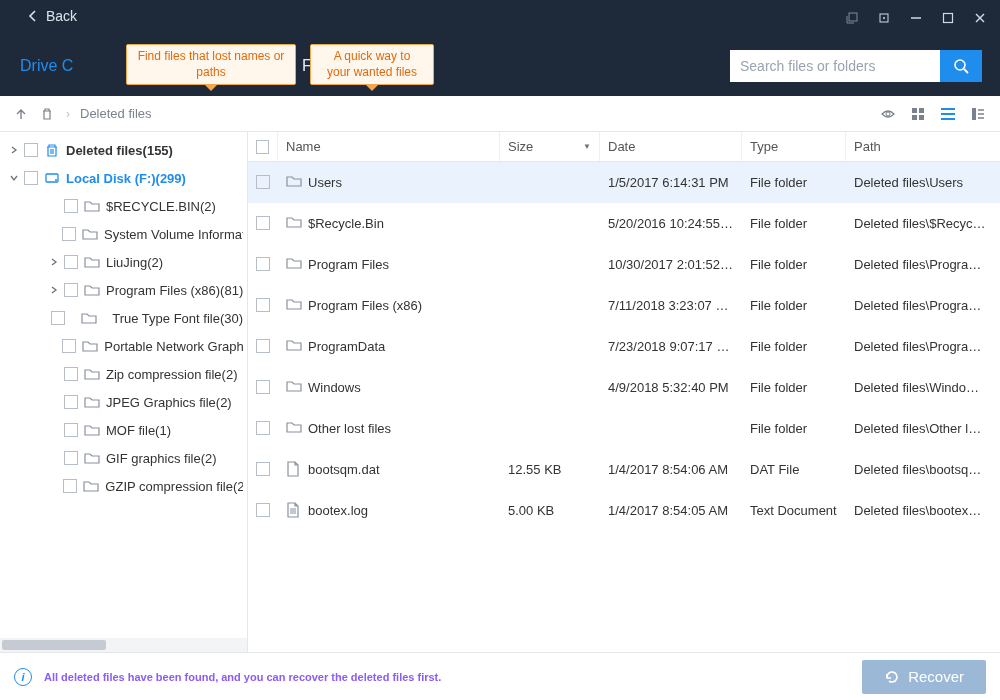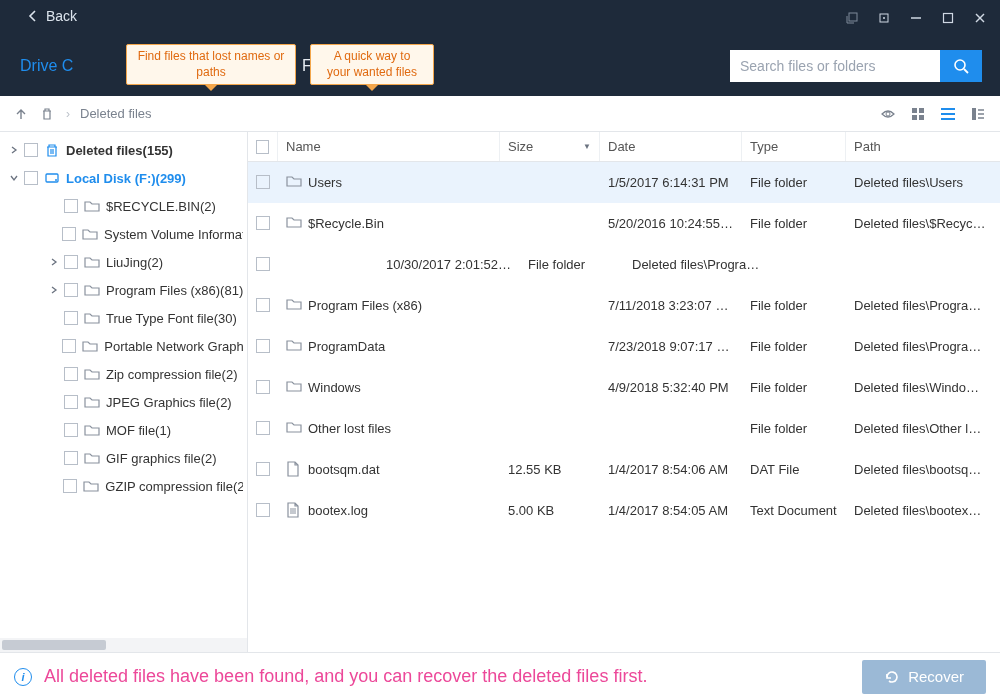--- a/index.html
+++ b/index.html
@@ -73,21 +73,21 @@
 .fl-row { display: flex; align-items: center; height: 41px; font-size: 13px; color: #333; border-bottom: 1px solid transparent; cursor: pointer; }
 .fl-row.sel { background: #eaf3fd; }
 .fl-row .cell { padding: 0 8px; overflow: hidden; white-space: nowrap; text-overflow: ellipsis; }
 .fl-row .cell.col-name { display: flex; align-items: center; gap: 6px; }
 .fl-row .cb { width: 14px; height: 14px; border: 1px solid #b7bec8; flex-shrink: 0; }
 .fl-row .ficon { width: 16px; height: 16px; flex-shrink: 0; }
 
 
 .footer { height: 48px; border-top: 1px solid #e3e6ea; display: flex; align-items: center; padding: 0 14px; gap: 12px; }
 .footer .info-ic { width: 18px; height: 18px; border: 1.5px solid #1f8ded; border-radius: 50%; display: flex; align-items: center; justify-content: center; color: #1f8ded; font-size: 11px; font-weight: bold; font-style: italic; }
-.footer .msg { font-size: 18px; color: #ec4899; }
+.footer .msg { font-size: 11px; color: #8b5cf6; font-weight: bold; }
 .recover-btn { margin-left: auto; background: #9bb9d6; color: #fff; height: 34px; padding: 0 22px; border: none; border-radius: 2px; font-size: 15px; display: flex; align-items: center; gap: 8px; cursor: pointer; }
 .recover-btn svg { width: 16px; height: 16px; }
 </style>
 </head>
 <body>
 
 <div class="app">
 
   <div class="titlebar">
     <div class="titlebar-back">
@@ -274,21 +274,21 @@
               </svg>
             </span>
             <span class="cb"></span>
             <span class="ic">
               <svg width="16" height="14" viewBox="0 0 16 14">
                 <path d="M1 3 V12 H15 V5 H8 L6 3 Z" fill="none" stroke="#8a929e" stroke-width="1.2"></path>
               </svg>
             </span>
             <span class="lbl" style="">Program Files (x86)(81)</span>
           </div>
-          <div class="tree-row" style="padding-left: 46px;">
+          <div class="tree-row" style="padding-left: 24px; justify-content: space-between;">
             <span class="expander"></span>
             <span class="cb"></span>
             <span class="ic">
               <svg width="16" height="14" viewBox="0 0 16 14">
                 <path d="M1 3 V12 H15 V5 H8 L6 3 Z" fill="none" stroke="#8a929e" stroke-width="1.2"></path>
               </svg>
             </span>
             <span class="lbl" style="">True Type Font file(30)</span>
           </div>
           <div class="tree-row" style="padding-left: 46px;">
@@ -406,20 +406,26 @@
               <span>$Recycle.Bin</span>
             </div>
             <div class="cell col-size"></div>
             <div class="cell col-date">5/20/2016 10:24:55…</div>
             <div class="cell col-type">File folder</div>
             <div class="cell col-path">Deleted files\$Recyc…</div>
           </div>
           <div class="fl-row">
             <div class="cell col-cb" style="width:30px;display:flex;justify-content:center;">
               <div class="cb"></div>
+            </div>
+            <div class="cell col-name">
+              <span class="ficon"><svg width="16" height="14" viewBox="0 0 16 14">
+                  <path d="M1 3 V12 H15 V5 H8 L6 3 Z" fill="none" stroke="#8a929e" stroke-width="1.2"></path>
+                </svg></span>
+              <span>Program Files</span>
             </div>
             <div class="cell col-size"></div>
             <div class="cell col-date">10/30/2017 2:01:52…</div>
             <div class="cell col-type">File folder</div>
             <div class="cell col-path">Deleted files\Progra…</div>
           </div>
           <div class="fl-row">
             <div class="cell col-cb" style="width:30px;display:flex;justify-content:center;">
               <div class="cb"></div>
             </div>

